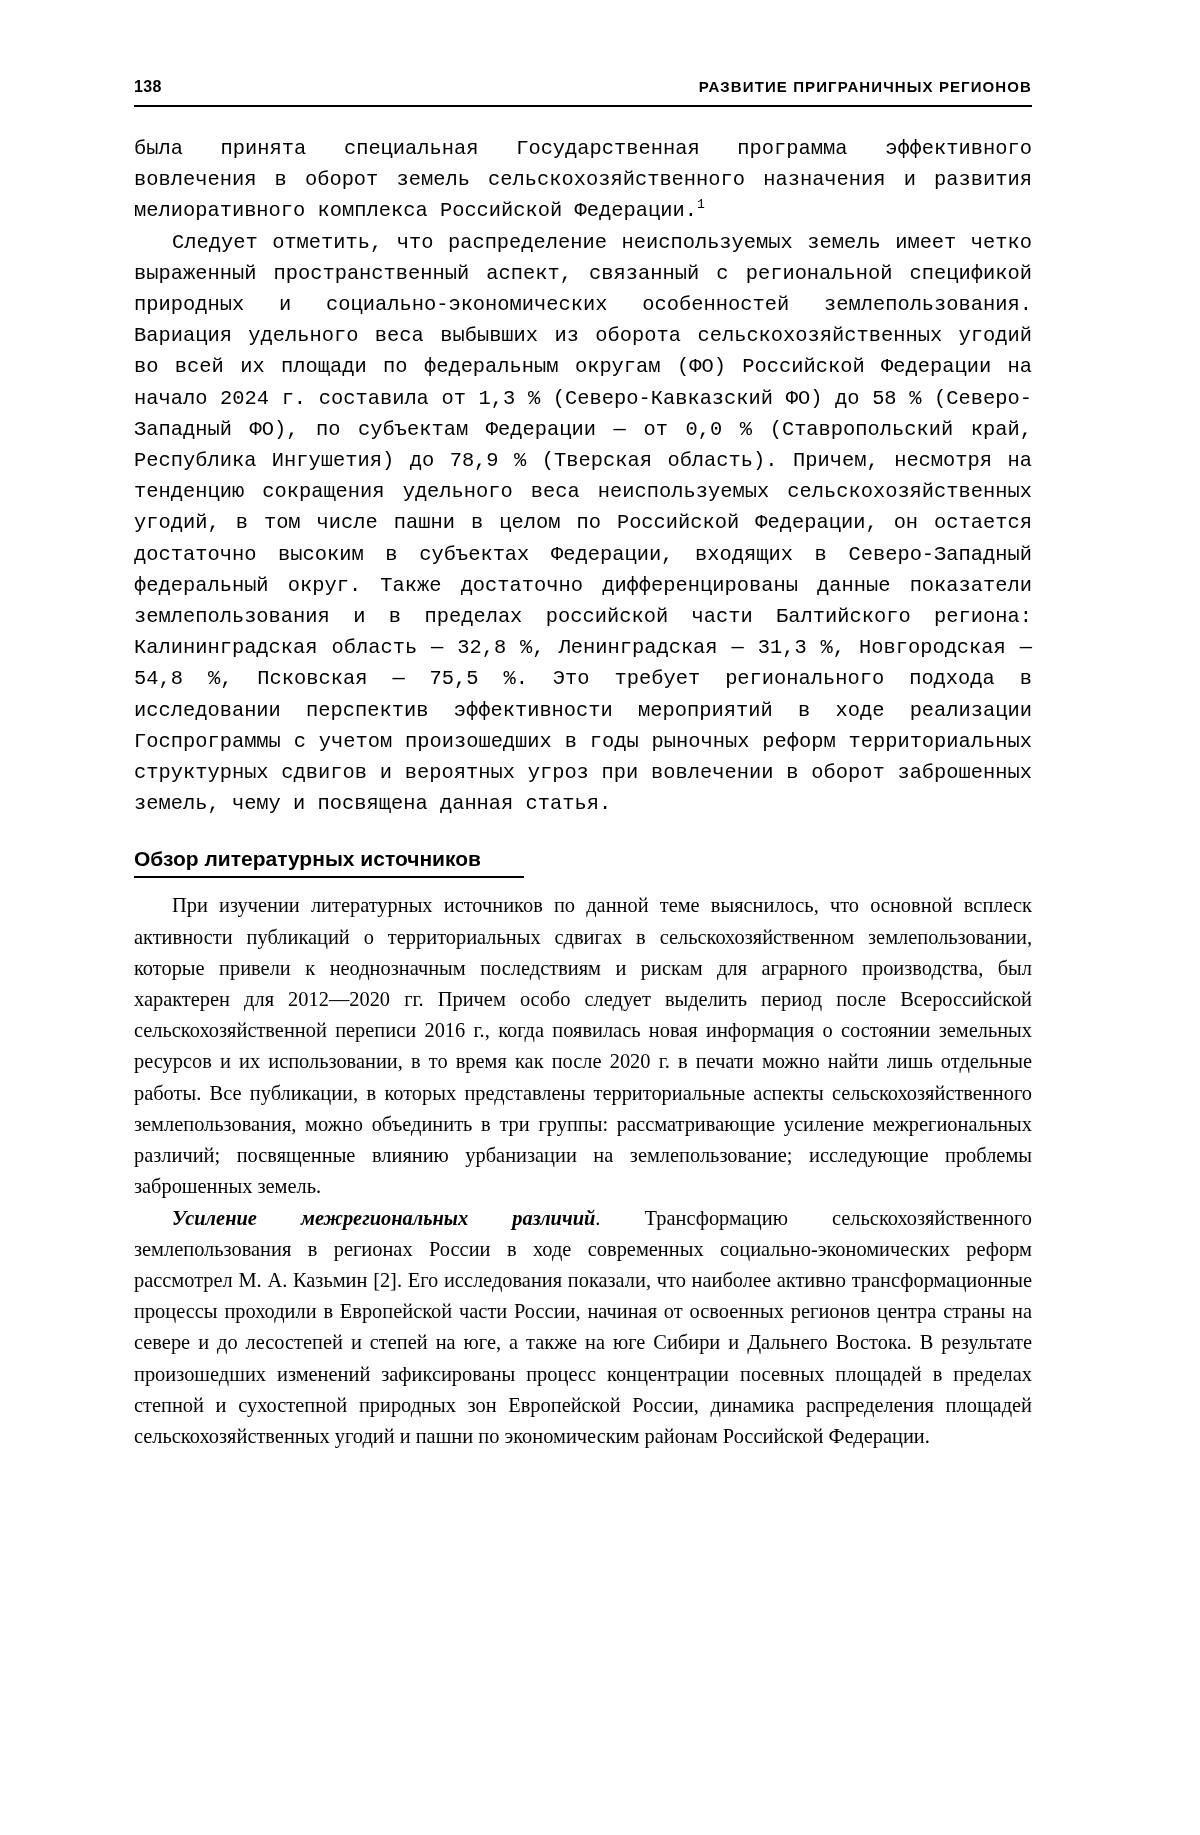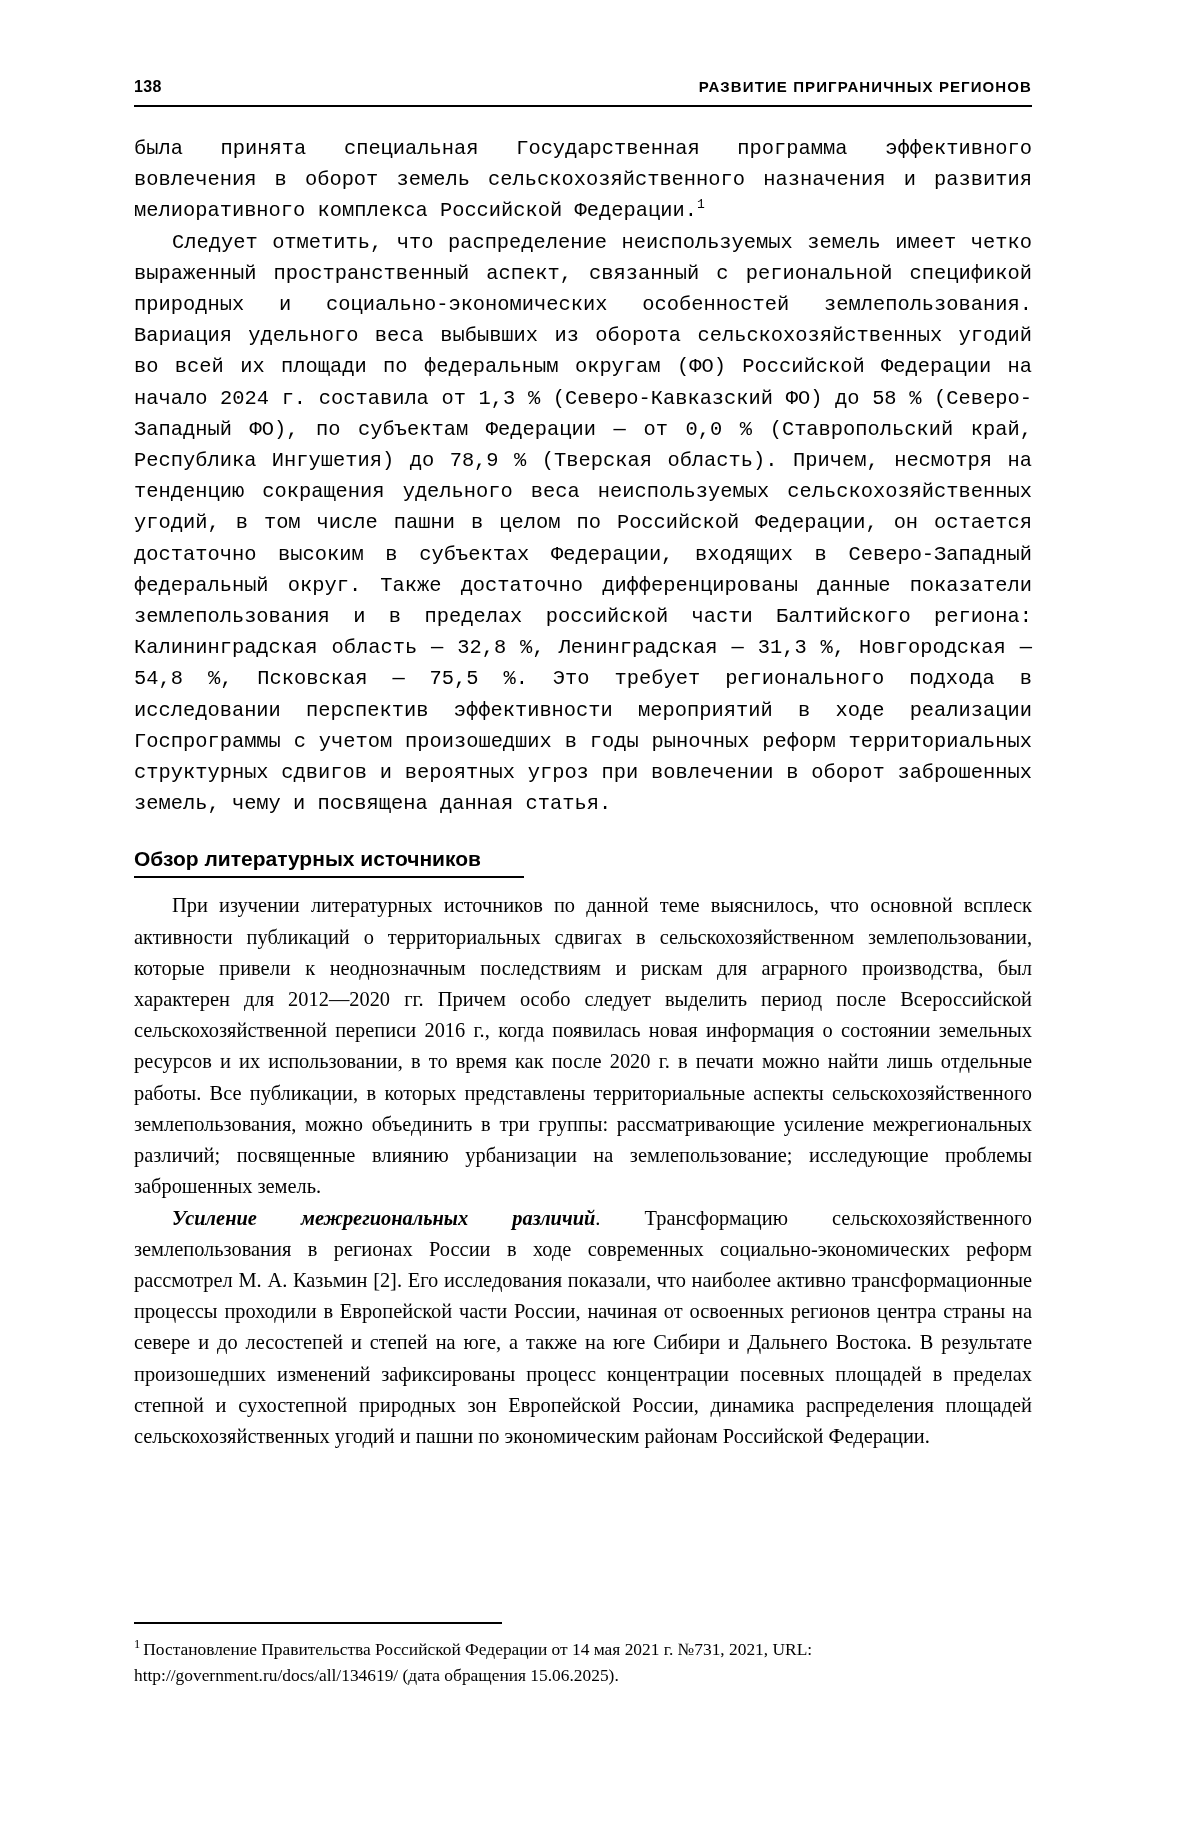--- a/index.html
+++ b/index.html
@@ -143,18 +143,14 @@
       <span class="rule"></span>
     </h2>
 
     <div class="after-heading">
       <p class="para indent">При изучении литературных источников по данной теме выяснилось, что основной всплеск активности публикаций о территориальных сдвигах в сельскохозяйственном землепользовании, которые привели к неоднозначным последствиям и рискам для аграрного производства, был характерен для 2012—2020 гг. Причем особо следует выделить период после Всероссийской сельскохозяйственной переписи 2016 г., когда появилась новая информация о состоянии земельных ресурсов и их использовании, в то время как после 2020 г. в печати можно найти лишь отдельные работы. Все публикации, в которых представлены территориальные аспекты сельскохозяйственного землепользования, можно объединить в три группы: рассматривающие усиление межрегиональных различий; посвященные влиянию урбанизации на землепользование; исследующие проблемы заброшенных земель.</p>
       <p class="para indent"><span class="ital">Усиление межрегиональных различий</span><span>. Трансформацию сельскохозяйственного землепользования в регионах России в ходе современных социально-экономических реформ рассмотрел М. А. Казьмин [2]. Его исследования показали, что наиболее активно трансформационные процессы проходили в Европейской части России, начиная от освоенных регионов центра страны на севере и до лесостепей и степей на юге, а также на юге Сибири и Дальнего Востока. В результате произошедших изменений зафиксированы процесс концентрации посевных площадей в пределах степной и сухостепной природных зон Европейской России, динамика распределения площадей сельскохозяйственных угодий и пашни по экономическим районам Российской Федерации.</span></p>
     </div>
 
   </div>
 
-  <div class="footnote">
-    <div class="fn-rule"></div>
-    <p><span class="fn-mark">1</span><span>Постановление Правительства Российской Федерации от 14 мая 2021 г. №731, 2021, URL: http://government.ru/docs/all/134619/ (дата обращения 15.06.2025).</span></p>
-  </div>
 
 </div>
 
 </body></html>

